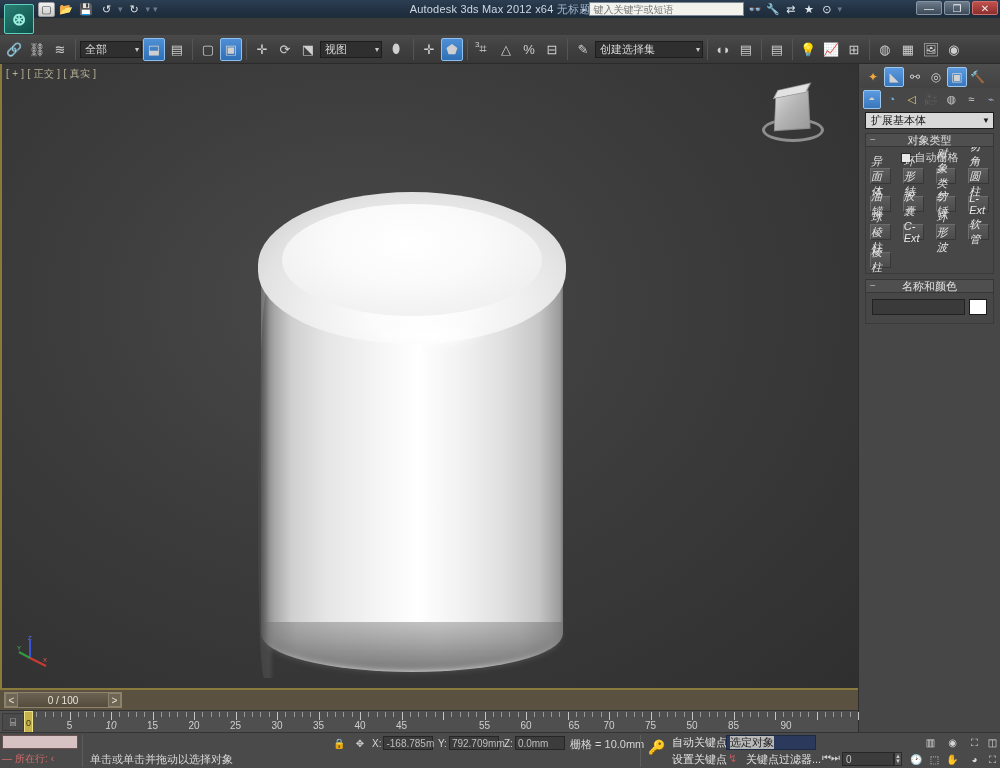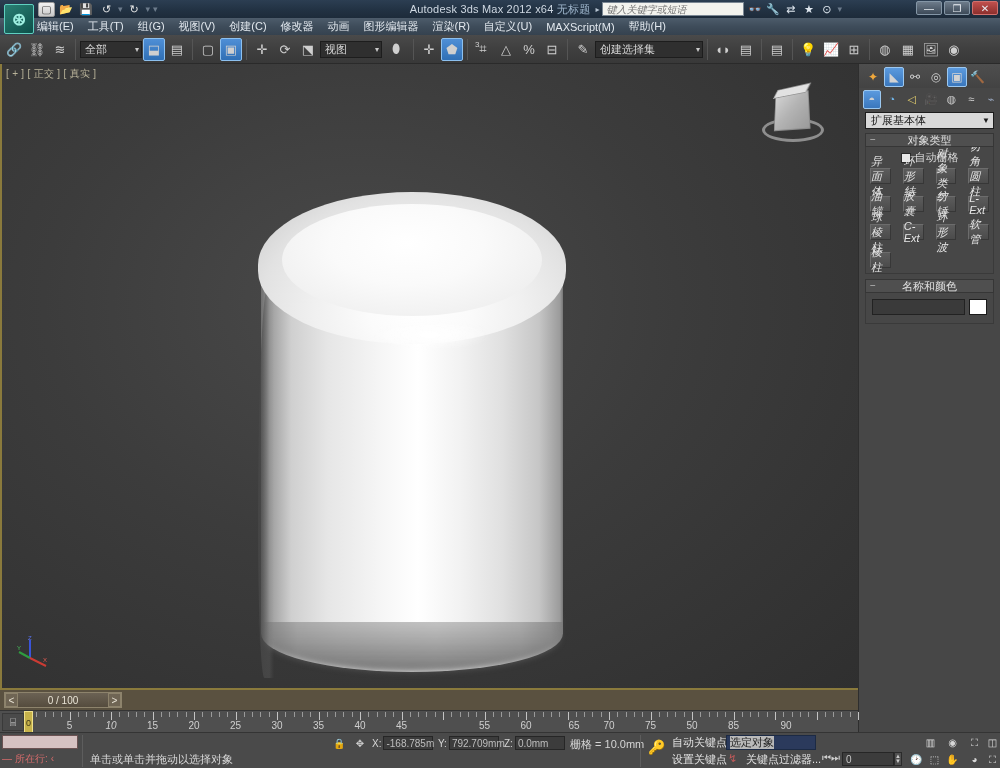--- a/index.html
+++ b/index.html
@@ -39,23 +39,23 @@
     position: absolute; left: 0; right: 0; text-align: center;
     font-size: 11px; color: #cfd8e2; letter-spacing: .2px;
   }
   #title-text .untitled { color: #9fb6cc; margin-top: 12px; }
   .searchwrap {
     position: absolute; right: 158px; top: 2px;
     display: flex; align-items: center; gap: 3px;
   }
   .search-arrow { color:#b7c4d2; font-size:8px; }
   #searchbox {
-    width: 142px; height: 14px;
+    width: 155px; height: 14px;
     background: #f3f3ee; border: 1px solid #7b8793;
-    font-size: 10px; color: #9a9a93; font-style: italic;
+    font-size: 10px; color: #9a9a93; 
     padding: 0 3px; font-family: "Liberation Sans", sans-serif;
   }
   .ticon { width:15px; height:14px; display:flex;align-items:center;justify-content:center;
            font-size:11px; color:#dfe7ef; }
   .winbtns { position: absolute; right: 2px; top: 1px; display: flex; gap: 2px; }
   .wbtn {
     width: 26px; height: 14px; border-radius: 2px;
     background: linear-gradient(180deg,#6d7b8a,#3d4a58);
     border: 1px solid #8496a6;
     display:flex;align-items:center;justify-content:center;
@@ -339,34 +339,20 @@
       <span class="ticon">⊙</span>
       <span class="qsep">▾</span>
     </div>
     <div class="winbtns">
       <div class="wbtn">—</div>
       <div class="wbtn">❐</div>
       <div class="wbtn close">✕</div>
     </div>
   </div>
 
-  <div id="menubar">
-    <div class="menuitem">编辑(E)</div>
-    <div class="menuitem">工具(T)</div>
-    <div class="menuitem">组(G)</div>
-    <div class="menuitem">视图(V)</div>
-    <div class="menuitem">创建(C)</div>
-    <div class="menuitem">修改器</div>
-    <div class="menuitem">动画</div>
-    <div class="menuitem">图形编辑器</div>
-    <div class="menuitem">渲染(R)</div>
-    <div class="menuitem">自定义(U)</div>
-    <div class="menuitem">MAXScript(M)</div>
-    <div class="menuitem">帮助(H)</div>
-  </div>
 
   <div id="toolbar">
     <div class="tb">🔗</div>
     <div class="tb">⛓</div>
     <div class="tb">≋</div>
     <div class="tbsep"></div>
     <div class="tbcombo" style="width:62px;">
       <span class="cv">全部</span>
       <span class="ca">▾</span>
     </div>

